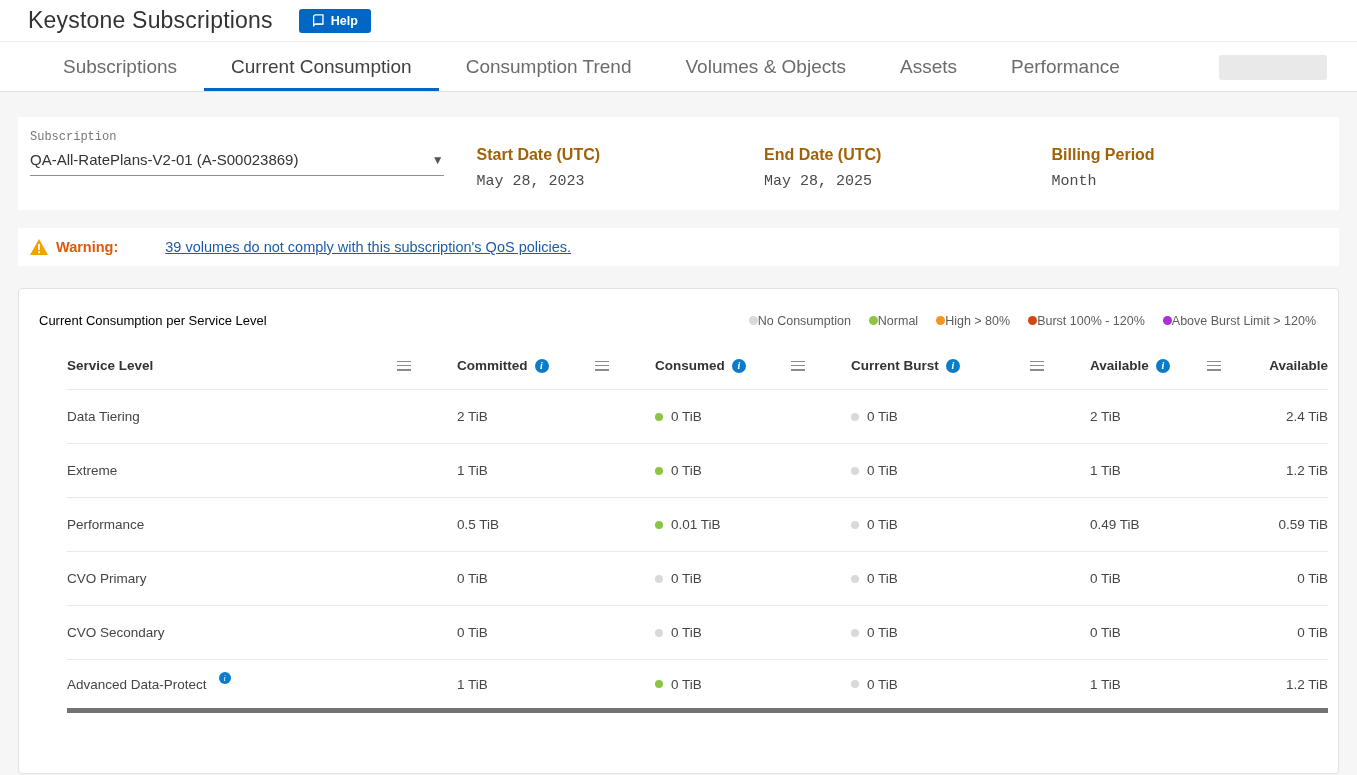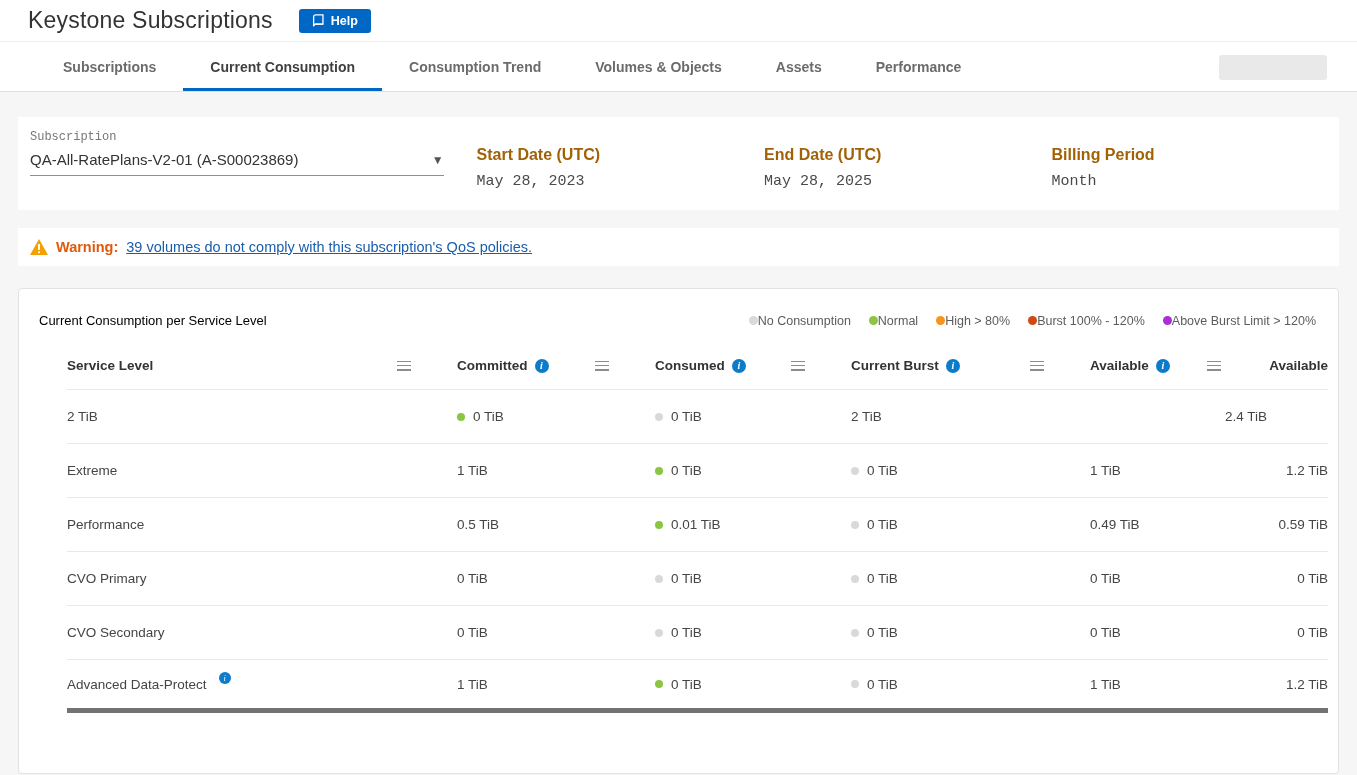--- a/index.html
+++ b/index.html
@@ -10,22 +10,22 @@
   .app-header { height:42px; display:flex; align-items:center; padding-left:28px;
     background:#fff; border-bottom:1px solid #ededed; }
   .app-title { font-size:23px; font-weight:400; color:#333; letter-spacing:.2px; }
   .help-btn { margin-left:26px; display:inline-flex; align-items:center; gap:6px;
     background:#0067c5; color:#fff; font-size:12.5px; font-weight:bold;
     border:none; border-radius:3px; padding:5px 13px; cursor:pointer; }
 
   
   .tab-bar { position:relative; height:50px; display:flex; align-items:stretch;
     padding-left:36px; background:#fff; border-bottom:1px solid #e0e0e0; }
-  .tab { display:flex; align-items:center; padding:3px 27px 0; font-size:14px;
-    color:#6b6b6b; cursor:pointer; border-bottom:3px solid transparent; white-space:nowrap;font-weight:bold; }
+  .tab { display:flex; align-items:center; padding:3px 27px 0; font-size:19px;
+    color:#6b6b6b; cursor:pointer; border-bottom:3px solid transparent; white-space:nowrap; }
   .tab.active { color:#404040; border-bottom-color:#0067c5; }
   .tab-bar-pill { position:absolute; right:30px; top:13px; width:108px; height:25px;
     background:#e9e9e9; border-radius:3px; }
 
   
   .content { background:#f6f6f6; height:683px; padding-top:25px; }
   .card { background:#fff; margin:0 18px; }
 
   
   .sub-card { display:flex; align-items:flex-start; padding:13px 0 20px 12px; }
@@ -35,21 +35,21 @@
     font-size:15px; color:#333; border-bottom:1px solid #8f8f8f; padding-bottom:7px; }
   .caret { font-size:12px; color:#555; }
   .sub-field { width:292px; padding-top:16px; }
   .sub-field .f-label { font-size:16px; font-weight:bold; color:#a16207; margin-bottom:9px; }
   .sub-field .f-value { font-size:15px; color:#4a4a4a;font-family:Liberation Mono, monospace; }
 
   
   .warning-card { margin-top:18px; display:flex; align-items:center; gap:8px;
     padding:11px 12px; font-size:14.5px; }
   .warning-label { color:#e0590a; font-weight:bold; }
-  .warning-link { color:#1a5dad; text-decoration:underline; cursor:pointer; }
+  .warning-link { color:#1a5dad; text-decoration:underline; cursor:pointer;margin-left:39px; }
 
   
   .consumption-card { margin-top:22px; border:1px solid #e2e2e2; border-radius:4px;
     height:486px; overflow:hidden; }
   .card-head { display:flex; justify-content:space-between; align-items:center;
     padding:24px 22px 0 20px; }
   .card-title { font-size:13px; font-weight:normal; color:#000000; }
   .legend { display:flex; align-items:center; gap:18px; }
   .legend-item { display:flex; align-items:center; }
   .legend-dot { width:9px; height:9px; border-radius:50%; background:#ccc; }
@@ -218,20 +218,23 @@
               <i></i>
             </span>
         </div>
         <div class="th th-right">
           <span>Available</span>
         </div>
       </div>
 
       <div class="tr">
         <div class="td">
+            <span>Data Tiering</span>
+          </div>
+        <div class="td">
             <span>2 TiB</span>
           </div>
         <div class="td">
             <span class="dot" data-status="normal"></span>
             <span>0 TiB</span>
           </div>
         <div class="td">
             <span class="dot" data-status="none"></span>
             <span>0 TiB</span>
           </div>

